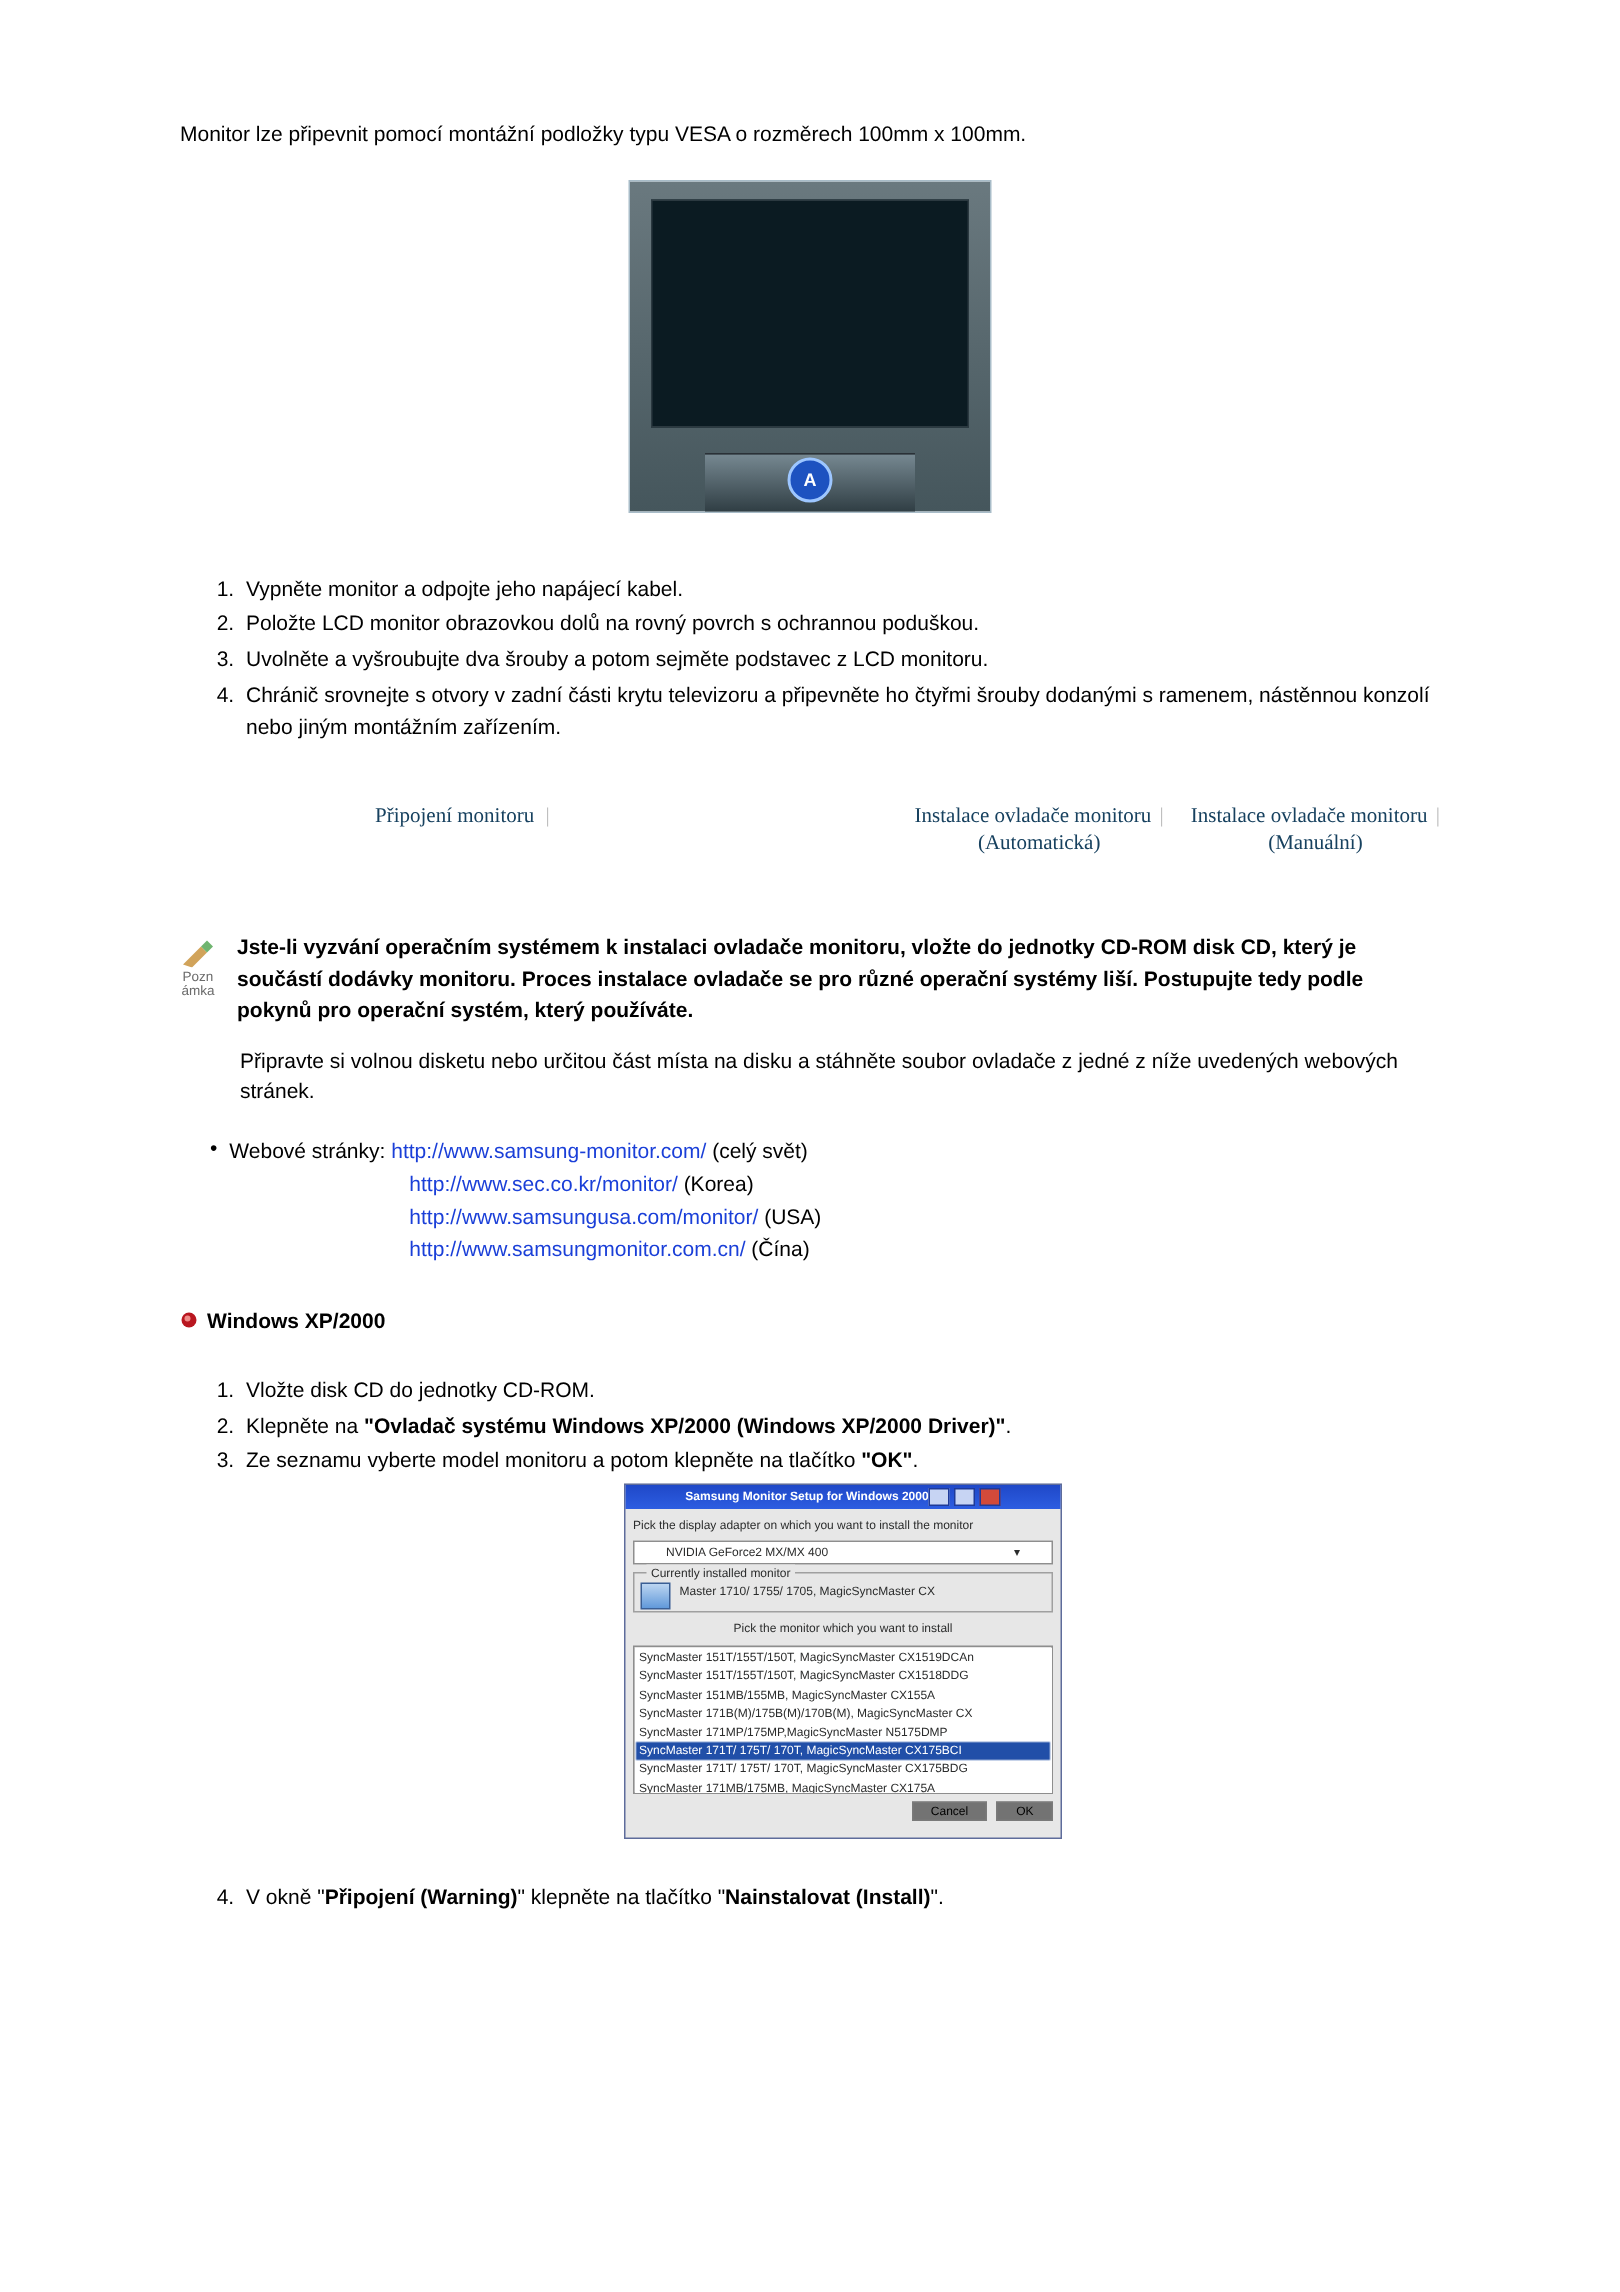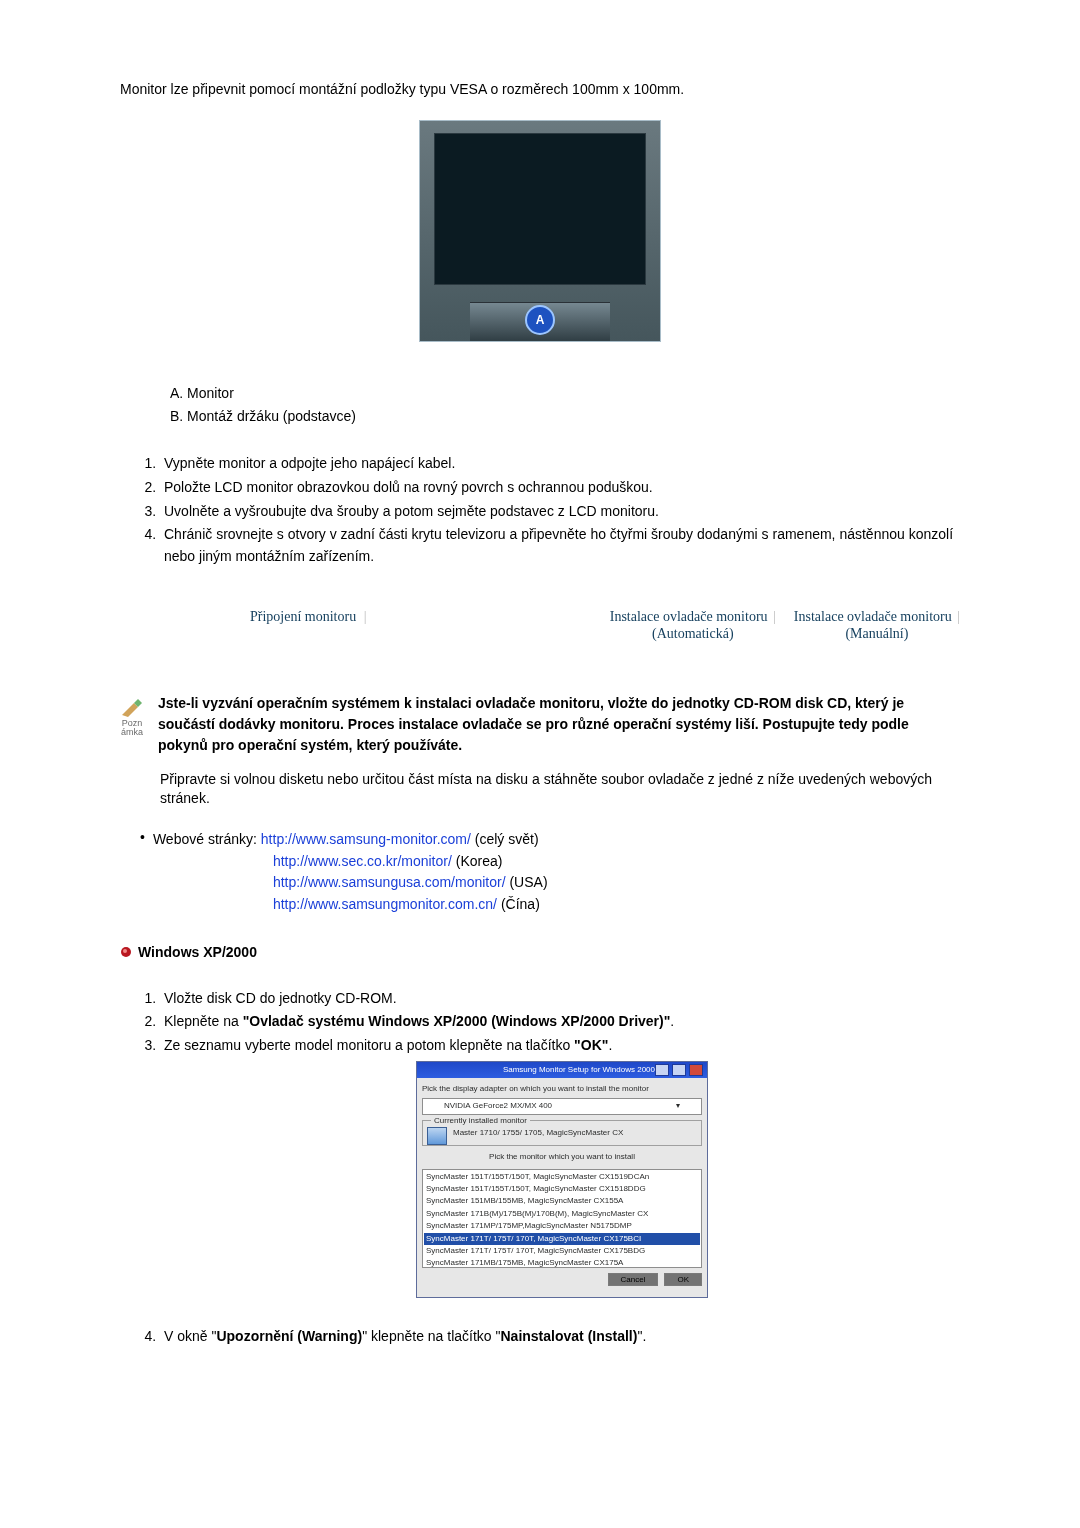--- a/index.html
+++ b/index.html
@@ -118,22 +118,23 @@
     border: 1px solid #5e6c9b;
     font-family: Tahoma, Arial, sans-serif;
     font-size: 8px;
     color: #2b2c2c;
   }
   .inst-titlebar {
     background: linear-gradient(#1f48c8, #2d5de1);
     color: #fff;
     padding: 2px 4px;
     display: flex;
-    justify-content: flex-end;
+    justify-content: center;
     align-items: center;
+    font-weight: bold;
   }
   .inst-titlebar .ctrls { display: flex; gap: 3px; }
   .inst-titlebar .ctrl {
     width: 12px; height: 10px; background: #c7d4f3; border: 1px solid #1e3a99;
   }
   .inst-titlebar .ctrl.close { background: #d24a3b; }
   .inst-body { padding: 5px; }
   .inst-select {
     border: 1px solid #8e8e8e;
     padding: 1px 21px;
@@ -190,26 +191,20 @@
 
   <p>Monitor lze připevnit pomocí montážní podložky typu VESA o rozměrech 100mm x 100mm.</p>
 
   <div class="monitor-figure">
     <div class="screen"></div>
     <div class="stand">
       <div class="badge-a">A</div>
     </div>
   </div>
 
-  <div class="indent-block">
-    <ul class="letter-list">
-      <li>A. Monitor</li>
-      <li>B. Montáž držáku (podstavce)</li>
-    </ul>
-  </div>
 
   <ol class="num-list" style="padding-left:40px;">
     <li>Vypněte monitor a odpojte jeho napájecí kabel.</li>
     <li>Položte LCD monitor obrazovkou dolů na rovný povrch s ochrannou poduškou.</li>
     <li>Uvolněte a vyšroubujte dva šrouby a potom sejměte podstavec z LCD monitoru.</li>
     <li>Chránič srovnejte s otvory v zadní části krytu televizoru a připevněte ho čtyřmi šrouby dodanými s ramenem, nástěnnou konzolí nebo jiným montážním zařízením.</li>
   </ol>
 
   <div class="tabs-row">
     <div class="tab first">
@@ -316,17 +311,17 @@
 
           </div>
           <div class="inst-buttons">
             <button>Cancel</button>
             <button>OK</button>
           </div>
         </div>
       </div>
     </li>
     <li>
-      <span>V okně "</span><span class="bold">Upozornění (Warning)</span><span>" klepněte na tlačítko "</span><span class="bold">Nainstalovat (Install)</span><span>".</span>
+      <span>V okně "</span><span class="bold">Připojení (Warning)</span><span>" klepněte na tlačítko "</span><span class="bold">Nainstalovat (Install)</span><span>".</span>
     </li>
   </ol>
 
 </div>
 
 </body></html>

